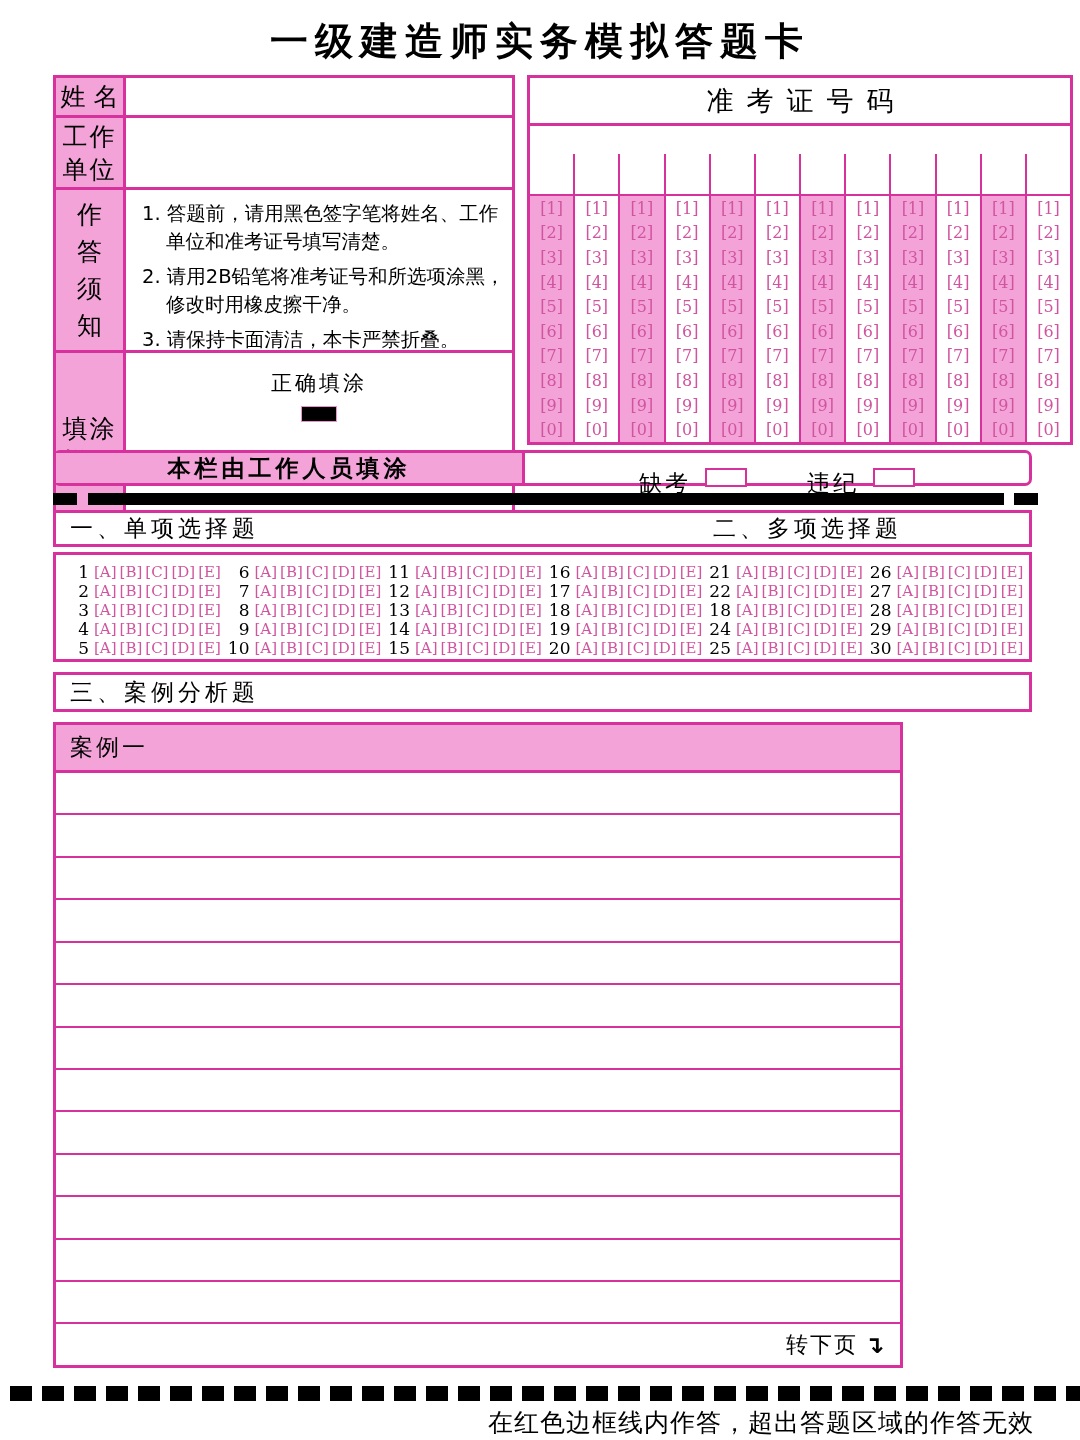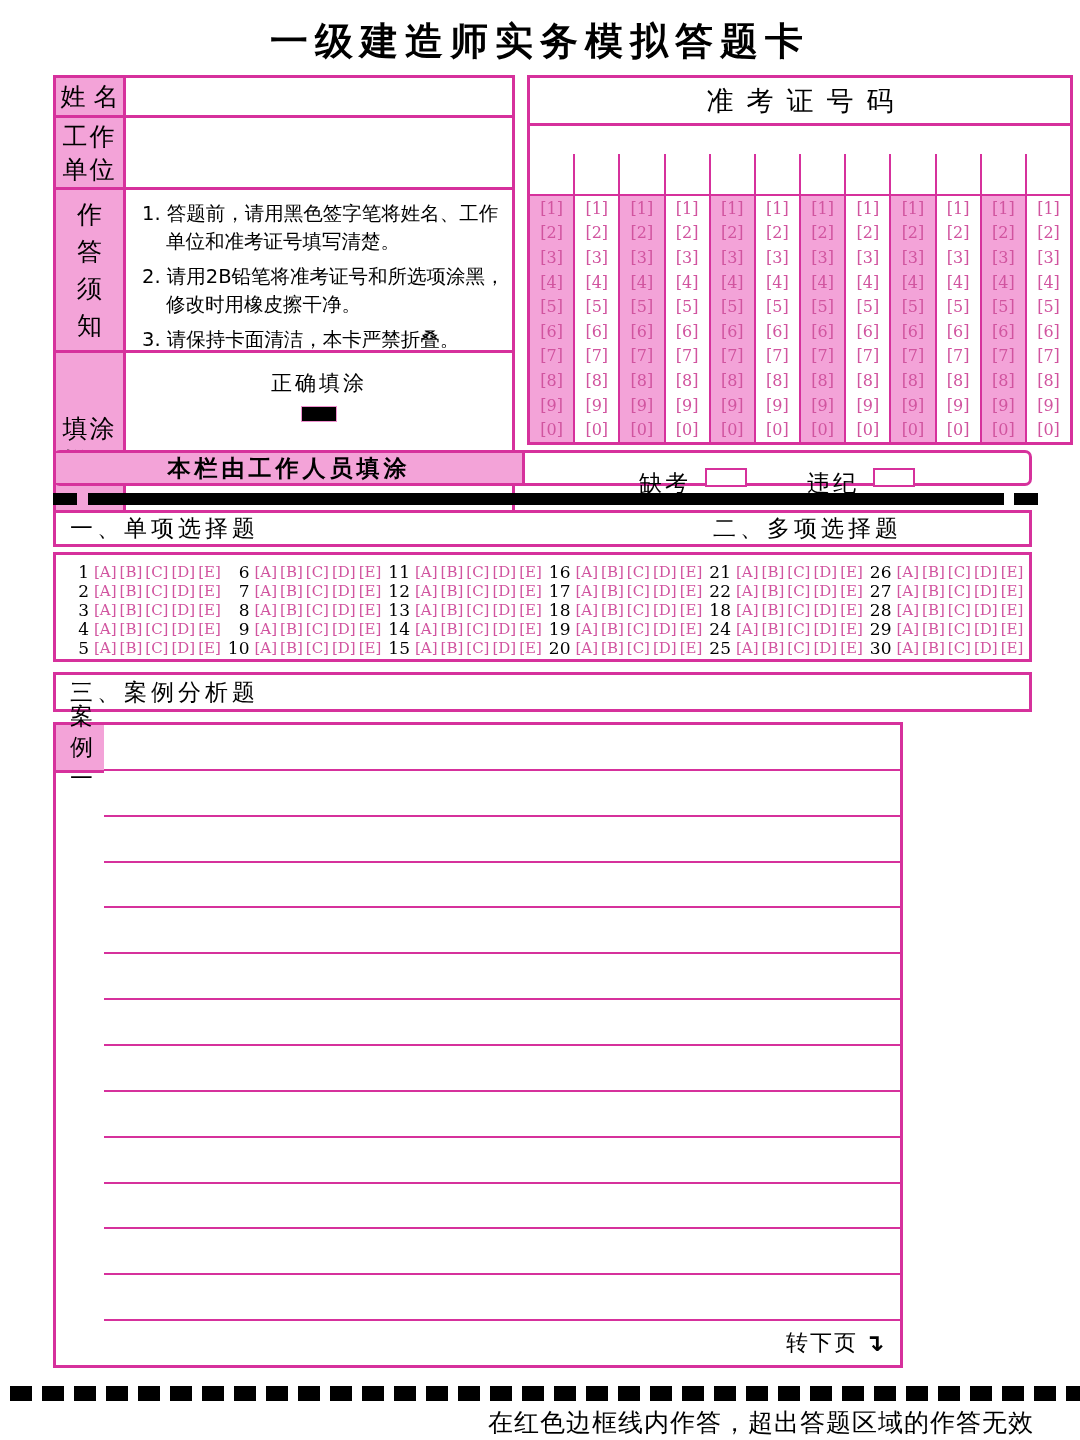--- a/index.html
+++ b/index.html
@@ -80,21 +80,21 @@
   .q-box{left:53px;top:552px;width:979px;height:110px;display:flex;padding:7px 2px 7px 8px;}
   .qcol{flex:1;display:flex;flex-direction:column;justify-content:space-between;}
   .qrow{display:flex;align-items:center;height:19px;}
   .qnum{width:25px;text-align:right;font-family:"DejaVu Serif",serif;font-size:17px;
         margin-right:5px;color:#000;}
   .qopt{font-family:"DejaVu Serif",serif;font-size:15px;color:var(--bub);margin-right:3px;}
 
   
   .case-head{left:53px;top:672px;width:979px;height:40px;display:flex;align-items:center;
              padding-left:14px;font-size:23px;letter-spacing:4px;}
-  .case-box{left:53px;top:722px;width:850px;height:646px;display:flex;flex-direction:row;}
+  .case-box{left:53px;top:722px;width:850px;height:646px;display:flex;flex-direction:column;}
   .case-band{height:48px;flex:0 0 48px;background:var(--pink);border-bottom:3px solid var(--mag);
              display:flex;align-items:center;padding-left:14px;font-size:23px;letter-spacing:3px;
              box-sizing:border-box;}
   .case-lines{flex:1;display:flex;flex-direction:column;}
   .wline{flex:1;border-bottom:2px solid var(--mag);}
   .wlast{flex:1;display:flex;align-items:center;justify-content:flex-end;
          padding-right:14px;font-size:22px;letter-spacing:2px;}
   .next-arrow{font-weight:bold;margin-left:6px;font-size:24px;}
 
   

